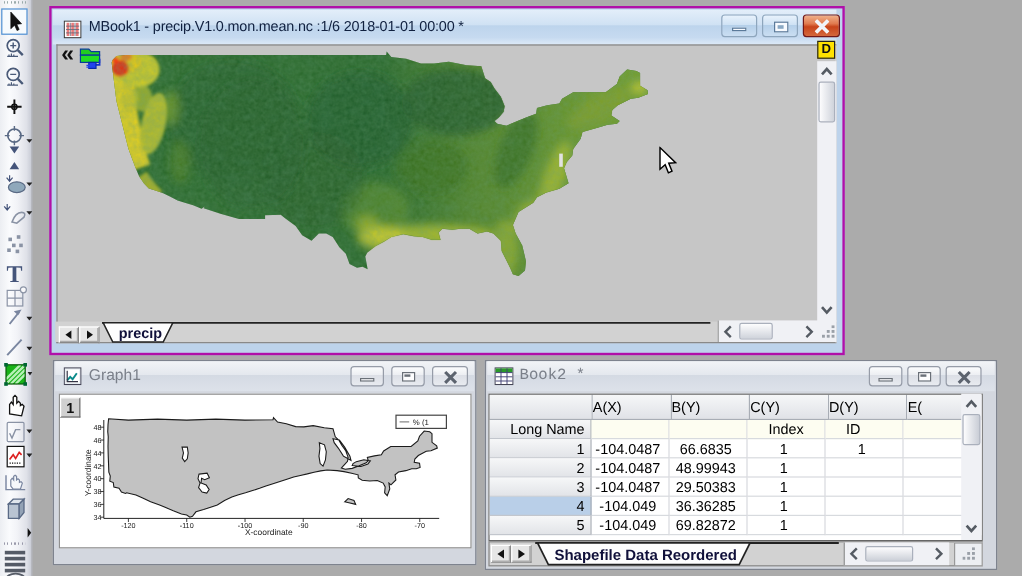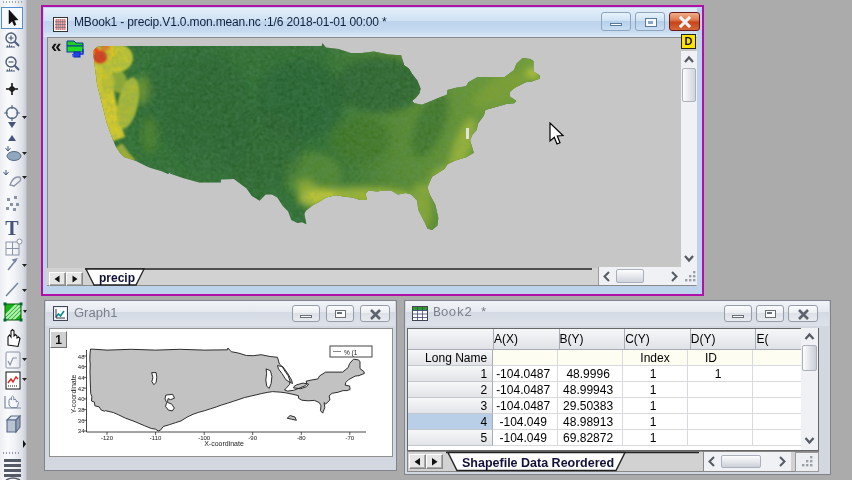--- a/index.html
+++ b/index.html
@@ -371,21 +371,21 @@
    <div class="rh">Long Name</div>
    <div class="cl" style="background:#fdfdf1">&nbsp;</div>
         <div class="cl" style="background:#fdfdf1">&nbsp;</div>
    <div class="cl" style="background:#fdfdf1;text-align:center;padding-right:0">Index</div>
    <div class="cl" style="background:#fdfdf1;text-align:center;padding-right:18px">ID</div>
    <div class="cl" style="background:#fdfdf1;border-right:none">&nbsp;</div>
   </div>
   <div class="rw">
         <div class="rh" style="">1</div>
         <div class="cl">-104.0487</div>
-        <div class="cl">48.9996</div>
+        <div class="cl">66.6835</div>
         <div class="cl">1</div>
         <div class="cl">1</div>
         <div class="cl" style="border-right:none">&nbsp;</div>
       </div>
       <div class="rw">
         <div class="rh" style="">2</div>
         <div class="cl">-104.0487</div>
         <div class="cl">48.99943</div>
         <div class="cl">1</div>
         <div class="cl"></div>
@@ -395,21 +395,21 @@
         <div class="rh" style="">3</div>
         <div class="cl">-104.0487</div>
         <div class="cl">29.50383</div>
         <div class="cl">1</div>
         <div class="cl"></div>
         <div class="cl" style="border-right:none">&nbsp;</div>
       </div>
       <div class="rw">
         <div class="rh" style="background:#b9cfe8;">4</div>
         <div class="cl">-104.049</div>
-        <div class="cl">48.98913</div>
+        <div class="cl">36.36285</div>
         <div class="cl">1</div>
         <div class="cl"></div>
         <div class="cl" style="border-right:none">&nbsp;</div>
       </div>
       <div class="rw">
         <div class="rh" style="">5</div>
         <div class="cl">-104.049</div>
         <div class="cl">69.82872</div>
         <div class="cl">1</div>
         <div class="cl"></div>

